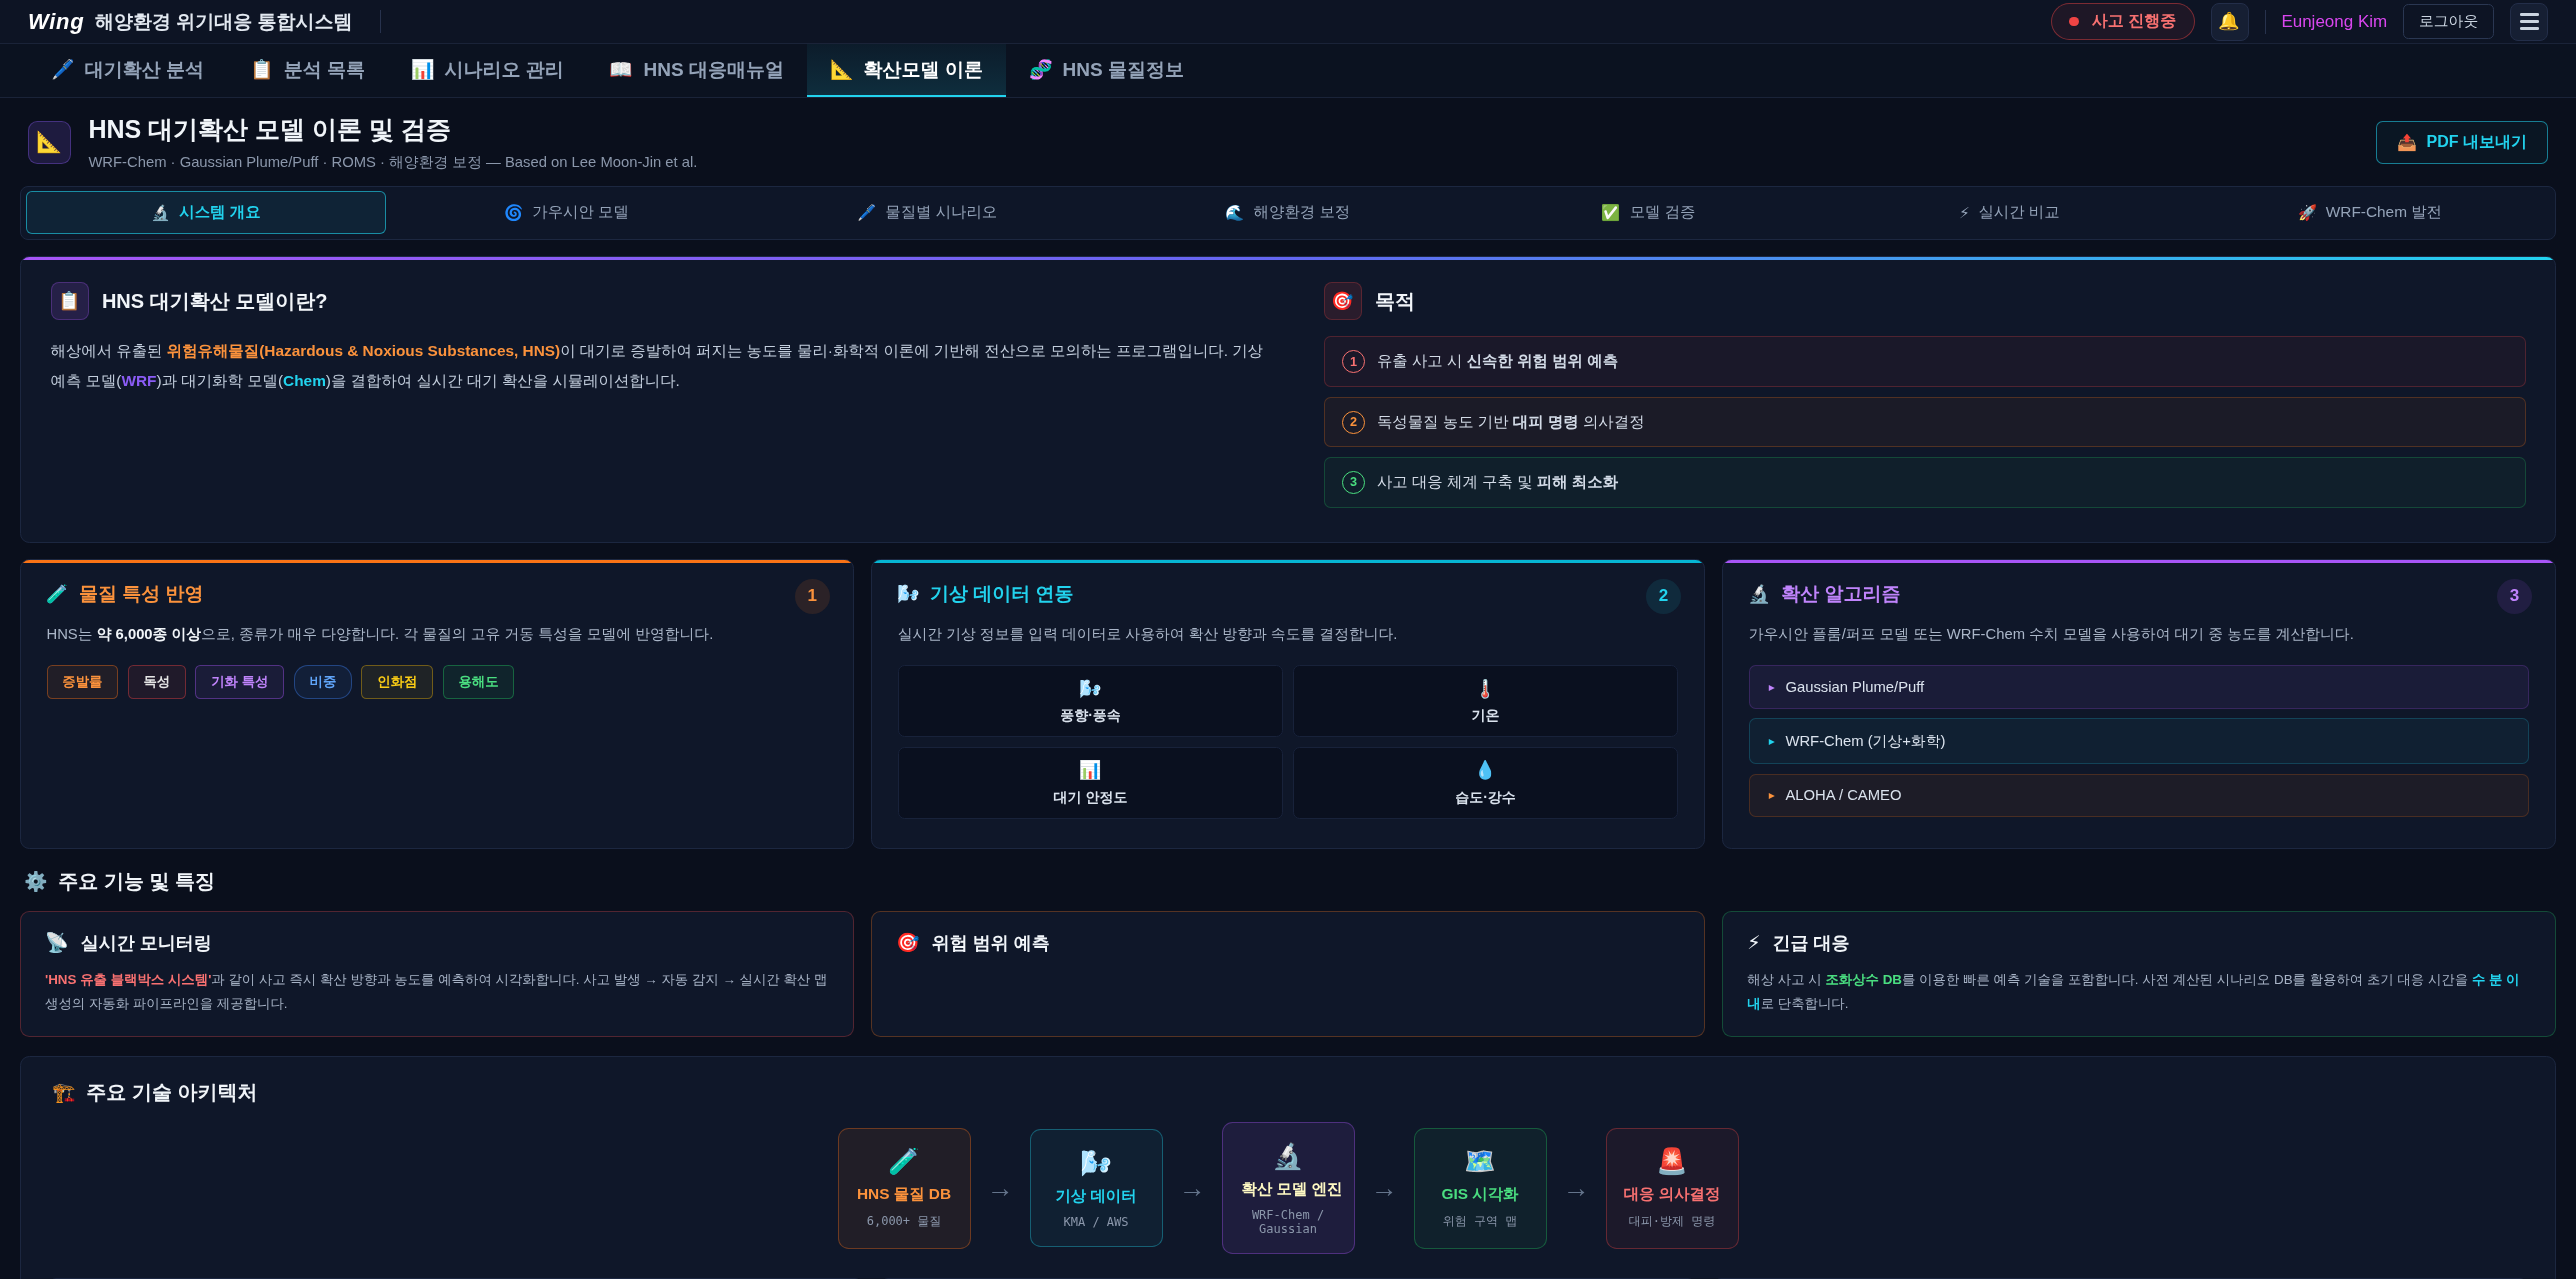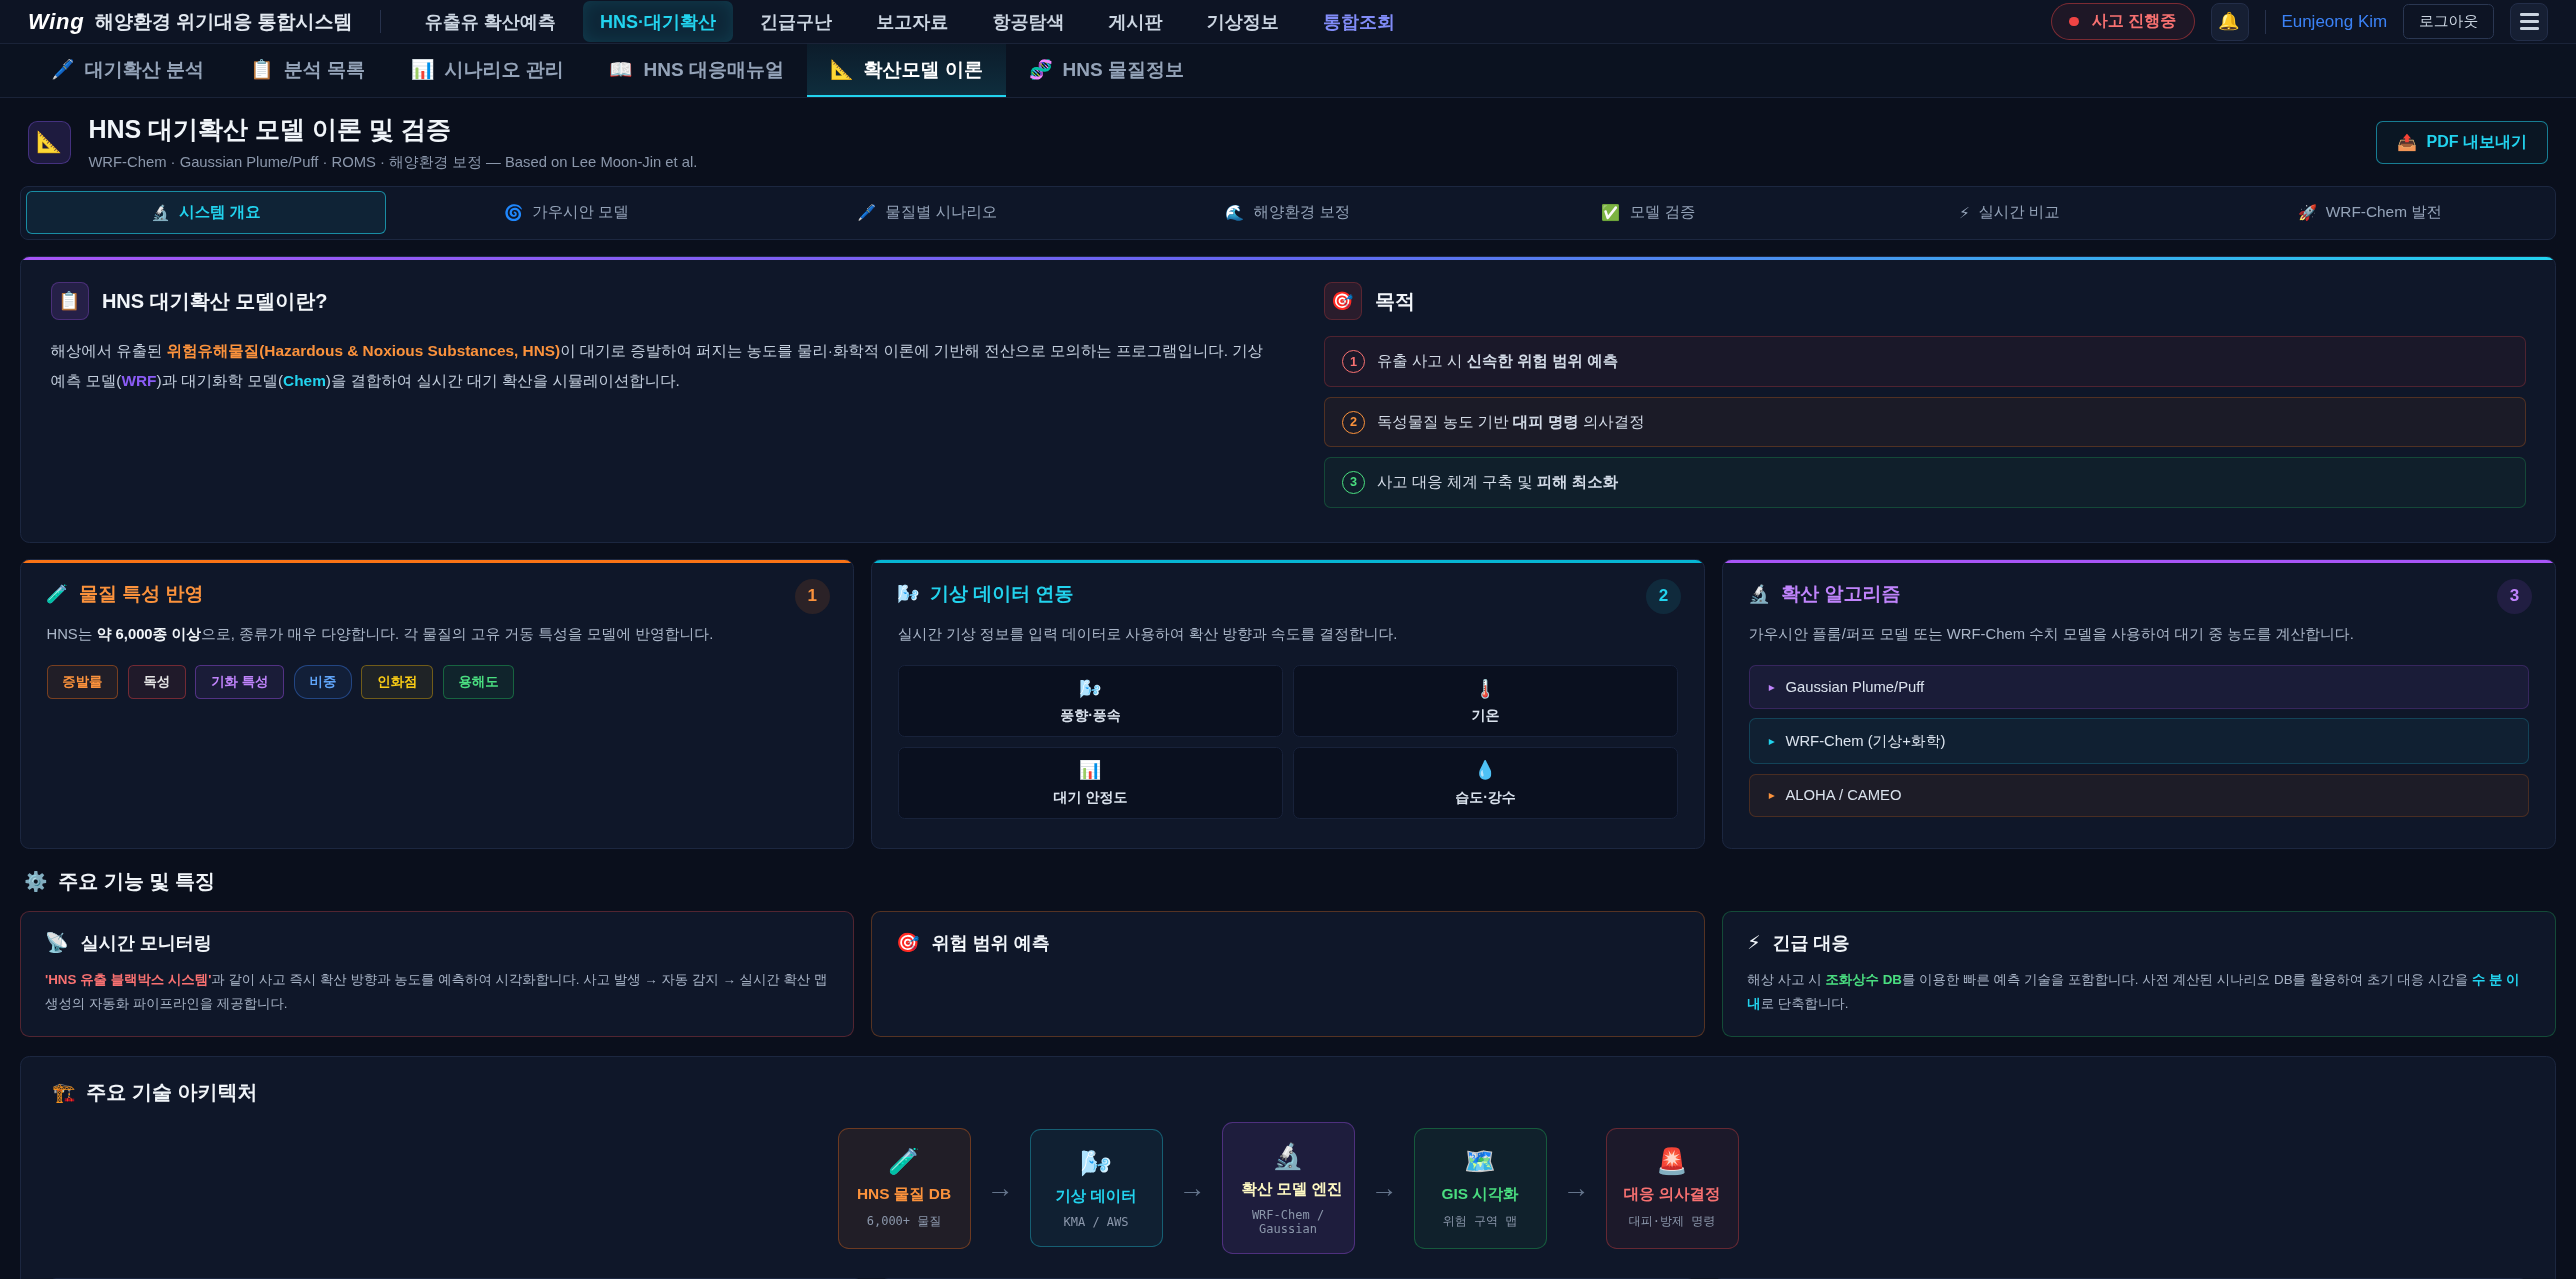--- a/index.html
+++ b/index.html
@@ -19,21 +19,21 @@
   .nav-item.integrated { color:#818cf8; }
   .topnav-right { margin-left:auto; display:flex; align-items:center; gap:16px; }
   .incident-badge { display:flex; align-items:center; gap:13px; padding:7.4px 17.4px;
     border:0.7px solid rgba(239,68,68,0.45); background:rgba(239,68,68,0.08);
     border-radius:670px; color:#f87171; font-size:16px; font-weight:bold; }
   .incident-badge .dot { width:9.4px; height:9.4px; border-radius:50%; background:#ef4444; }
   .icon-btn { width:38px; height:38px; border-radius:8px; background:#161f33;
     border:0.7px solid #232e49; display:flex; align-items:center; justify-content:center;
     font-size:17.4px; cursor:pointer; color:#e2e8f0; }
   .v-divider { width:0.7px; height:24px; background:#27324d; }
-  .user-name { font-size:17px; color:#3b82f6; }
+  .user-name { font-size:17px; color:#d946ef; }
   .logout-btn { padding:7.4px 14.8px; font-size:14.8px; color:#cbd5e1; background:transparent;
     border:0.7px solid #2a3752; border-radius:5.4px; cursor:pointer; }
   .hamburger-lines { display:flex; flex-direction:column; gap:4.7px; }
   .hamburger-lines i { display:block; width:19px; height:2.3px; background:#cbd5e1; border-radius:1.3px; }
 
   
   .subnav { height:54px; display:flex; align-items:stretch; padding:0 28px;
     background:#0b1220; border-bottom:0.7px solid #1a2338; }
   .subnav-item { display:flex; align-items:center; gap:10px; font-size:19px; font-weight:bold;
     color:#94a3b8; padding:0 23px; border-bottom:2.7px solid transparent; cursor:pointer; }
@@ -177,30 +177,20 @@
   .model-grid { display:grid; grid-template-columns:1fr 1fr 1fr; gap:17.4px; }
   .model-card { background:#0c1323; border:0.7px solid #1b2640; border-radius:8px; padding:17.4px 21.5px; }
 </style>
 </head>
 <body>
 
 <header class="topnav">
   <span class="logo">Wing</span>
   <span class="brand-name">해양환경 위기대응 통합시스템</span>
   <span class="brand-divider"></span>
-  <nav class="topnav-menu">
-    <a class="nav-item">유출유 확산예측</a>
-    <a class="nav-item active">HNS·대기확산</a>
-    <a class="nav-item">긴급구난</a>
-    <a class="nav-item">보고자료</a>
-    <a class="nav-item">항공탐색</a>
-    <a class="nav-item">게시판</a>
-    <a class="nav-item">기상정보</a>
-    <a class="nav-item integrated">통합조회</a>
-  </nav>
   <div class="topnav-right">
     <div class="incident-badge">
       <span class="dot"></span>
       <span>사고 진행중</span>
     </div>
     <button class="icon-btn">
       <span>🔔</span>
     </button>
     <span class="v-divider"></span>
     <span class="user-name">Eunjeong Kim</span>

